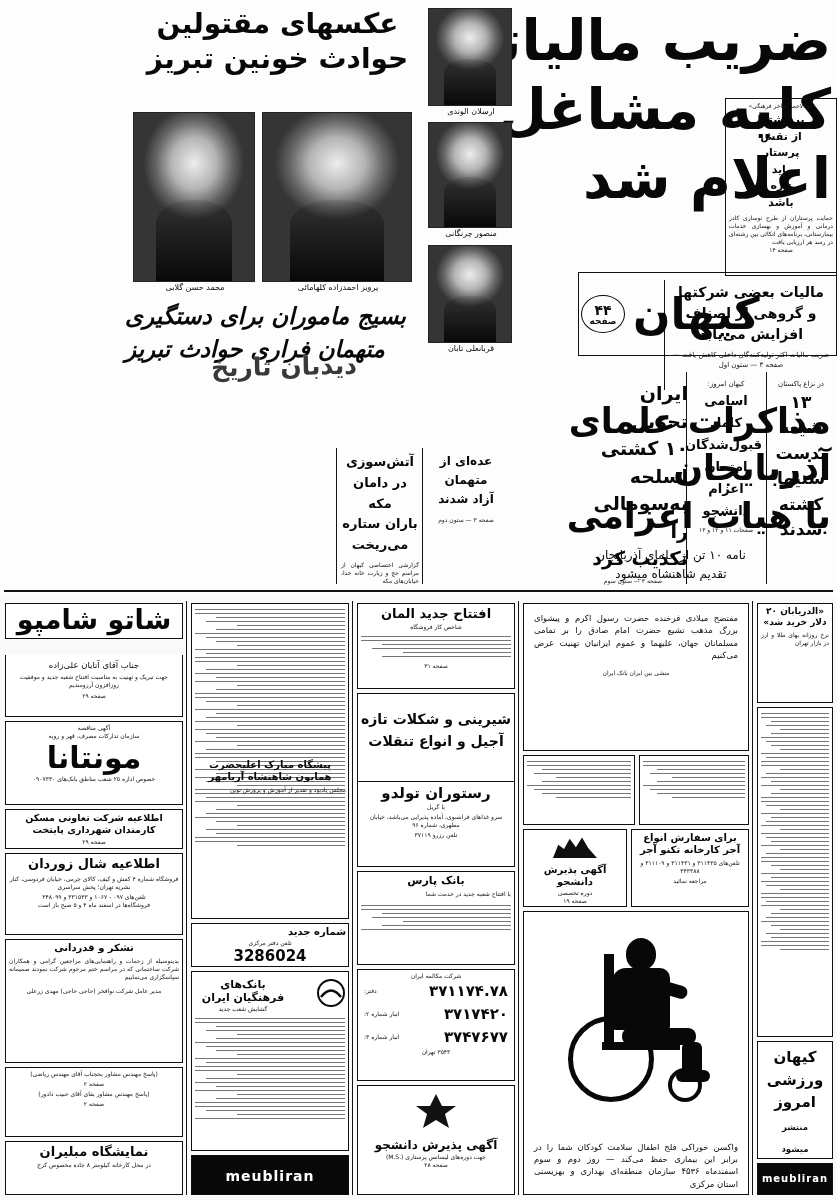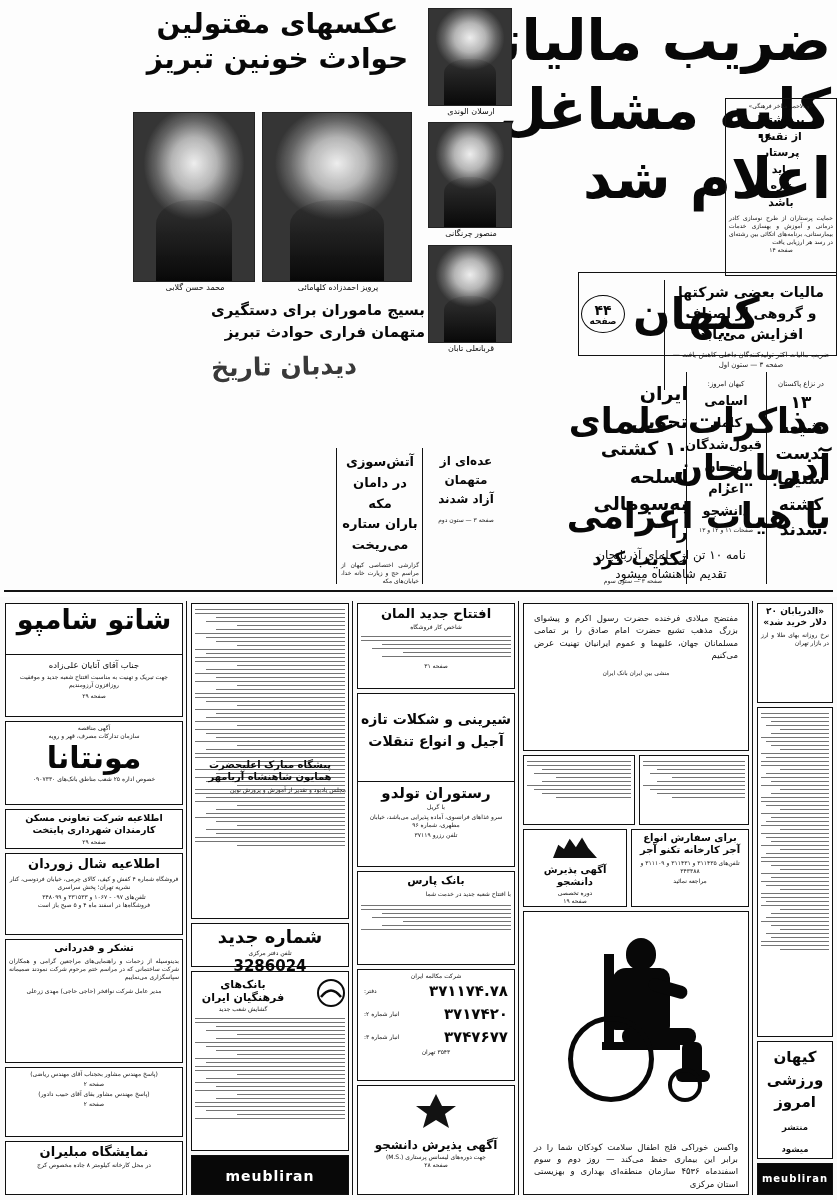--- a/index.html
+++ b/index.html
@@ -189,21 +189,21 @@
     <div class="abs" style="top:122px; right:325px; width:82px; height:110px;">
       <div class="photo" style="width:82px;height:104px;"></div>
       <div class="cap">منصور چرنگانی</div>
     </div>
     <div class="abs" style="top:245px; right:325px; width:82px; height:110px;">
       <div class="photo" style="width:82px;height:96px;"></div>
       <div class="cap">قربانعلی تابان</div>
     </div>
 
     <div class="abs" style="top:300px; right:412px; width:300px;">
-      <div style="font-size:15px; font-weight:bold; text-align:right; line-height:1.45;">
+      <div style="font-size:23px; font-weight:bold; text-align:left; line-height:1.45;font-style:italic;">
         <span>بسیج ماموران برای دستگیری</span><br>
         <span>متهمان فراری حوادث تبریز</span>
       </div>
     </div>
 
     <div class="abs" style="top:282px; right:6px; width:160px;">
       <div style="font-size:14px; font-weight:bold; text-align:center; line-height:1.5;">
         <span>مالیات بعضی شرکتها</span><br>
         <span>و گروهی از اصناف</span><br>
         <span>افزایش می‌یابد</span>
@@ -597,21 +597,21 @@
           <i></i>
       </div>
     </div>
 
     <div class="adbox" style="top:160px; right:488px; width:158px; height:82px; background:transparent; border:none;">
       <div class="adtitle" style="font-size:10px;">پیشگاه مبارک اعلیحضرت همایون شاهنشاه آریامهر</div>
       <div class="adbody micro-fa just">مجلس یادبود و تقدیر از آموزش و پرورش نوین</div>
     </div>
 
     <div class="adbox" style="top:326px; right:488px; width:158px; height:44px;">
-      <div class="adtitle" style="font-size:18px;">شماره جدید</div>
+      <div class="adtitle" style="font-size:10px;text-align:right;">شماره جدید</div>
       <div class="micro-fa ctr">تلفن دفتر مرکزی</div>
       <div class="bigfig">3286024</div>
     </div>
 
     <div class="adbox" style="top:374px; right:488px; width:158px; height:180px;">
       <div style="display:flex; align-items:center; justify-content:center; gap:20px; padding-top:4px;">
         <div>
           <svg width="34" height="30" viewBox="0 0 34 30" aria-hidden="true">
             <circle cx="17" cy="15" r="13" fill="none" stroke="#141414" stroke-width="2"></circle>
             <path d="M7 19 Q17 6 27 19" fill="none" stroke="#141414" stroke-width="2.5"></path>
@@ -649,21 +649,21 @@
           <i></i>
           <i></i>
           <i></i>
       </div>
     </div>
 
     <div class="adbox" style="top:558px; right:488px; width:158px; height:40px; background:#111;">
       <div class="meubliran" style="color:#fff; padding-top:12px; font-size:14px;">meubliran</div>
     </div>
 
-    <div class="adbox" style="top:6px; right:654px; width:178px; height:52px;margin-left:10px;">
+    <div class="adbox" style="top:6px; right:654px; width:178px; height:36px;margin-left:10px;">
       <div class="logo-word">شاتو شامپو</div>
     </div>
     <div class="adbox" style="top:58px; right:654px; width:178px; height:62px; border-top:none;">
       <div class="small-fa ctr" style="padding-top:4px;">جناب آقای آتایان علی‌زاده</div>
       <div class="adbody micro-fa ctr">جهت تبریک و تهنیت به مناسبت افتتاح شعبه جدید و موفقیت روزافزون آرزومندیم</div>
       <div class="micro-fa ctr">صفحه ۲۹</div>
     </div>
 
     <div class="adbox" style="top:124px; right:654px; width:178px; height:84px;">
       <div class="micro-fa ctr" style="padding-top:2px;">آگهی مناقصه</div>

